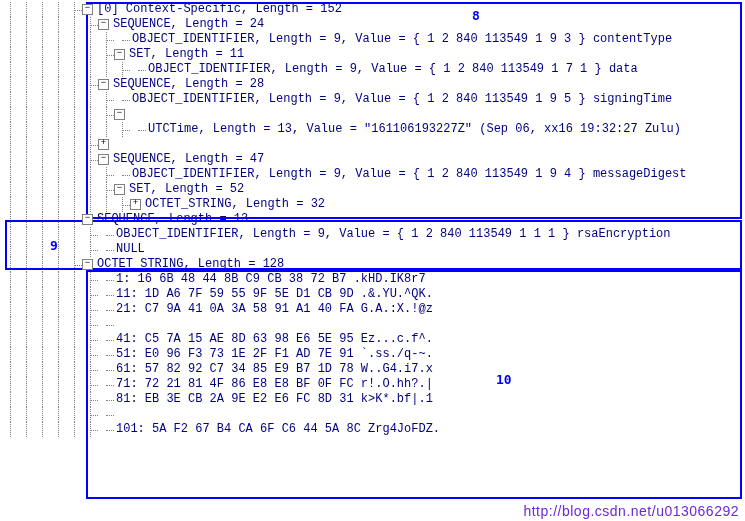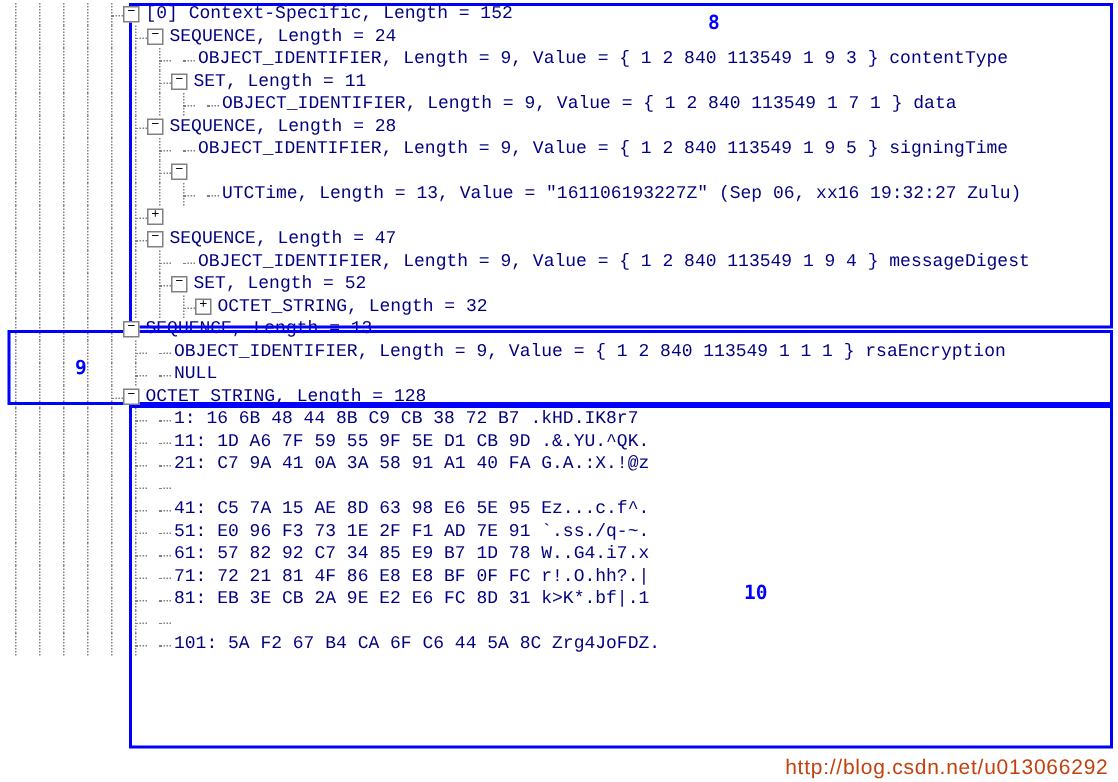--- a/index.html
+++ b/index.html
@@ -78,21 +78,21 @@
     position: absolute;
     color: #0000ff;
     font-weight: bold;
     font-size: 13px;
     font-family: Consolas, monospace;
   }
   .watermark {
     position: absolute;
     right: 8px;
     bottom: 4px;
-    color: #c2410c;
+    color: #6d28d9;
     font-size: 14px;
     font-family: Arial, sans-serif;
     letter-spacing: 0.5px;
   }
   .container {
     position: relative;
     width: 745px;
     height: 521px;
   }
 </style>
@@ -399,16 +399,16 @@
       </div>
     </div>
 
   <div class="box" style="left:84px; top:0px; width:652px; height:213px;"></div>
   <div class="box-label" style="left:470px; top:6px;">8</div>
 
   <div class="box" style="left:3px; top:218px; width:733px; height:46px;"></div>
   <div class="box-label" style="left:48px; top:236px;">9</div>
 
   <div class="box" style="left:84px; top:268px; width:652px; height:225px;"></div>
-  <div class="box-label" style="left:494px; top:370px;margin-top:16px;">10</div>
+  <div class="box-label" style="left:494px; top:370px;">10</div>
 
   <div class="watermark">http://blog.csdn.net/u013066292</div>
 </div>
 
 </body></html>

